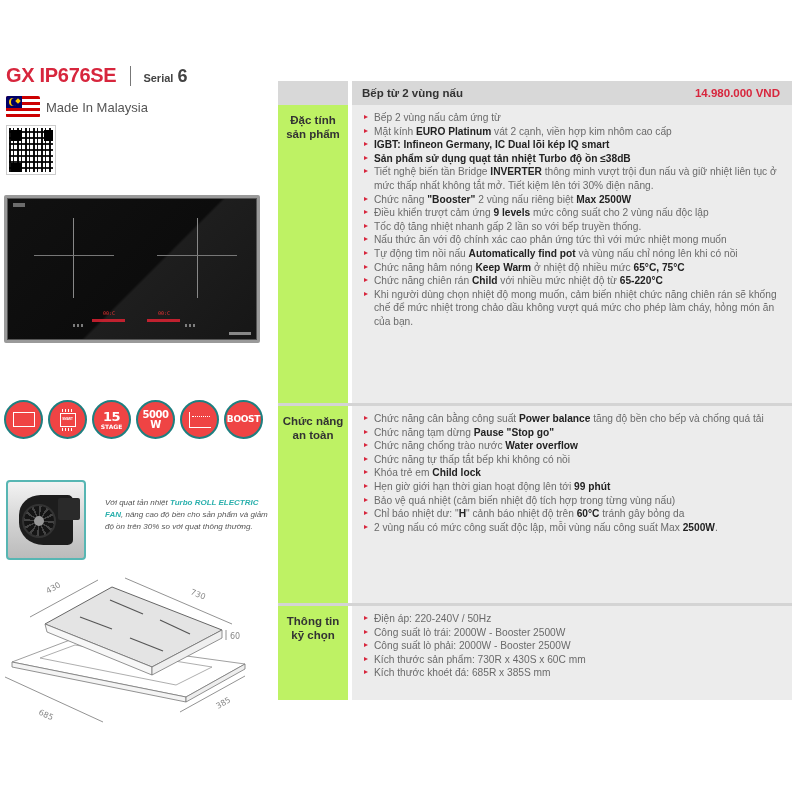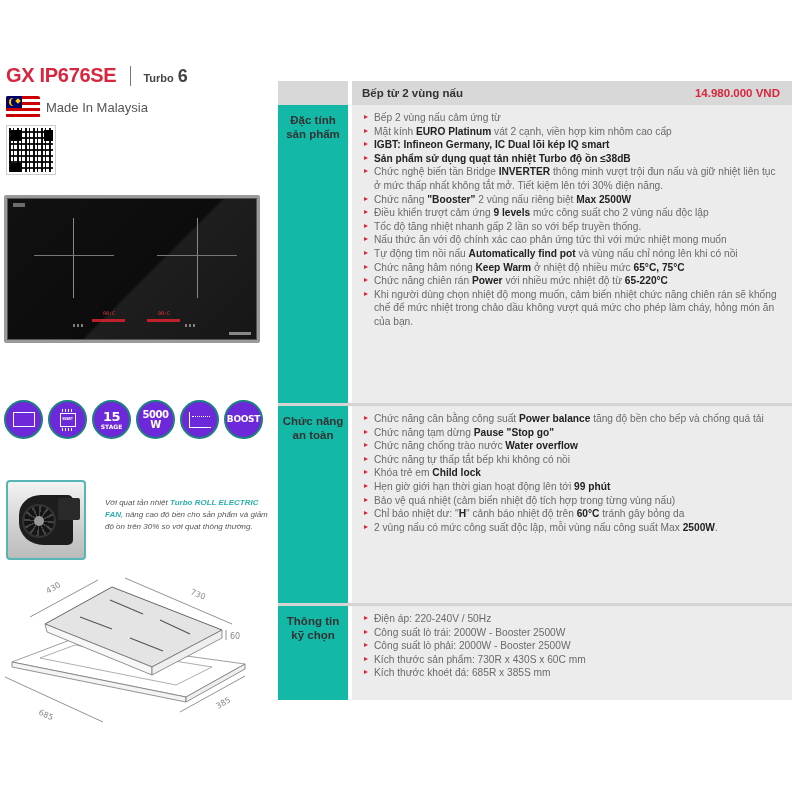--- a/index.html
+++ b/index.html
@@ -41,21 +41,21 @@
   .hob .logo-mark { position: absolute; left: 6px; top: 5px; width: 12px; height: 4px; background: #aaa; opacity: .6; }
   .zone-cross-v { position: absolute; width: 1px; height: 80px; background: #888; top: 20px; }
   .zone-cross-h { position: absolute; height: 1px; width: 80px; background: #777; top: 57px; }
   .display { position: absolute; top: 121px; height: 3px; background: #d23; opacity: .85; }
   .display-num { position: absolute; top: 112px; font-size: 5px; color: #e33; font-family: "DejaVu Sans Mono", monospace; }
   .hob .ctrl-dots { position: absolute; top: 126px; height: 3px; width: 12px;
     background: repeating-linear-gradient(90deg, #aaa 0 2px, transparent 2px 4px); opacity: .7; }
   .hob .brand { position: absolute; right: 6px; bottom: 5px; width: 22px; height: 3px; background: #888; }
 
   .icons { position: absolute; left: 4px; top: 400px; display: flex; gap: 5px; }
-  .icon-circle { width: 39px; height: 39px; border-radius: 50%; background: #6d28d9;
+  .icon-circle { width: 39px; height: 39px; border-radius: 50%; background: #ef4444;
     border: 2px solid #1e7f80; color: #fff; display: flex; align-items: center; justify-content: center;
     flex-direction: column; font-weight: bold; line-height: 1; text-align: center; }
   .icon-circle .big { font-size: 13px; font-family: "DejaVu Sans", sans-serif; letter-spacing: -0.5px; }
   .icon-circle .small { font-size: 6px; font-family: "DejaVu Sans", sans-serif; margin-top: 1px; }
   .icon-circle .boost { font-size: 9px; font-family: "DejaVu Sans", sans-serif; letter-spacing: -0.3px; }
   .screen-glyph { width: 22px; height: 15px; border: 1.5px solid #fff; }
   .chip-glyph { width: 16px; height: 14px; border: 1.5px solid #fff; position: relative; display:flex; align-items:center; justify-content:center; }
   .chip-glyph::before, .chip-glyph::after { content: ""; position: absolute; left: 1px; right: 1px; height: 3px;
     background: repeating-linear-gradient(90deg, #fff 0 1px, transparent 1px 3px); }
   .chip-glyph::before { top: -5px; } .chip-glyph::after { bottom: -5px; }
@@ -78,39 +78,39 @@
 
   
   .spec { position: absolute; left: 278px; top: 81px; width: 514px; }
   .spec-header { display: flex; height: 24px; }
   .spec-header .lab { width: 70px; background: #d8d8d8; }
   .spec-header .hd { flex: 1; background: #d8d8d8; display: flex; justify-content: space-between; align-items: center; padding: 0 12px 0 10px; border-left: 4px solid #fff; }
   .hd-title { font-size: 11.5px; font-weight: bold; color: #333; }
   .hd-price { font-size: 11.5px; font-weight: bold; color: #d7263d; }
 
   .section { display: flex; border-bottom: 3px solid #d4d4d4; }
-  .section .lab { width: 70px; background: #14b8a6; text-align: center; padding-top: 8px;
+  .section .lab { width: 70px; background: #bef264; text-align: center; padding-top: 8px;
     font-size: 11.5px; font-weight: bold; color: #333; line-height: 14px; }
   .section .body { flex: 1; background: #ececec; padding: 6px 10px 20px 11px; border-left: 4px solid #fff; }
   .item { position: relative; padding-left: 11px; font-size: 10.2px; line-height: 13.6px; color: #6a6a6a; }
   .item::before { content: ""; position: absolute; left: 1px; top: 4px; border-left: 4px solid #d7263d;
     border-top: 2.5px solid transparent; border-bottom: 2.5px solid transparent; }
   .item b { color: #222; font-weight: bold; }
   .sec-1 { height: 301px; }
   .sec-2 { height: 200px; }
   .sec-3 { height: 94px; border-bottom: none; }
 </style>
 </head>
 <body>
 
 <div class="left">
   <div class="title-row">
     <span class="model">GX IP676SE</span>
     <span class="title-sep"></span>
-    <span class="serial-label">Turbo</span>
+    <span class="serial-label">Serial</span>
     <span class="serial-num">6</span>
   </div>
 
   <div class="origin">
     <div class="flag">
       <div class="stripes"></div>
         <div class="canton"></div>
         <div class="moon"></div>
         <div class="star"></div>
     </div>
@@ -214,28 +214,28 @@
   <div class="section sec-1">
     <div class="lab">
       <div>Đặc tính</div>
         <div>sản phẩm</div>
     </div>
     <div class="body">
         <div class="item"><span>Bếp 2 vùng nấu cảm ứng từ</span></div>
         <div class="item"><span>Mặt kính </span><b>EURO Platinum</b><span> vát 2 cạnh, viền hợp kim nhôm cao cấp</span></div>
         <div class="item"><b>IGBT:  Infineon  Germany, IC Dual lõi kép IQ smart</b></div>
         <div class="item"><b>Sản phẩm sử dụng quạt tản nhiệt Turbo độ ồn ≤38dB</b></div>
-        <div class="item"><span>Chức nghệ biến tần Bridge </span><b>INVERTER</b><span> thông minh vượt trội đun nấu và giữ nhiệt liên tục ở mức thấp nhất không tắt mở. Tiết kiệm lên tới 30% điện năng.</span></div>
+        <div class="item"><span>Tiết nghệ biến tần Bridge </span><b>INVERTER</b><span> thông minh vượt trội đun nấu và giữ nhiệt liên tục ở mức thấp nhất không tắt mở. Tiết kiệm lên tới 30% điện năng.</span></div>
         <div class="item"><span>Chức năng </span><b>"Booster"</b><span> 2 vùng nấu riêng biệt </span><b>Max 2500W</b></div>
         <div class="item"><span>Điều khiển trượt cảm ứng </span><b>9 levels</b><span> mức công suất cho 2 vùng nấu độc lập</span></div>
         <div class="item"><span>Tốc độ tăng nhiệt nhanh gấp 2 lần so với bếp truyền thống.</span></div>
         <div class="item"><span>Nấu thức ăn với độ chính xác cao phản ứng tức thì với mức nhiệt mong muốn</span></div>
         <div class="item"><span>Tự động tìm nồi nấu </span><b>Automatically find pot</b><span> và vùng nấu chỉ nóng lên khi có nồi</span></div>
         <div class="item"><span>Chức năng hâm nóng </span><b>Keep Warm</b><span> ở nhiệt độ nhiều mức </span><b>65°C, 75°C</b></div>
-        <div class="item"><span>Chức năng chiên rán </span><b>Power</b><span> với nhiều mức nhiệt độ từ </span><b>65-220°C</b></div>
+        <div class="item"><span>Chức năng chiên rán </span><b>Child</b><span> với nhiều mức nhiệt độ từ </span><b>65-220°C</b></div>
         <div class="item"><span>Khi người dùng chọn nhiệt độ mong muốn, cảm biến nhiệt chức năng chiên rán sẽ khống chế để mức nhiệt trong chảo dầu không vượt quá mức cho phép làm cháy, hỏng món ăn của bạn.</span></div>
       </div>
   </div>
 
   <div class="section sec-2">
     <div class="lab">
       <div>Chức năng</div>
         <div>an toàn</div>
     </div>
     <div class="body">

